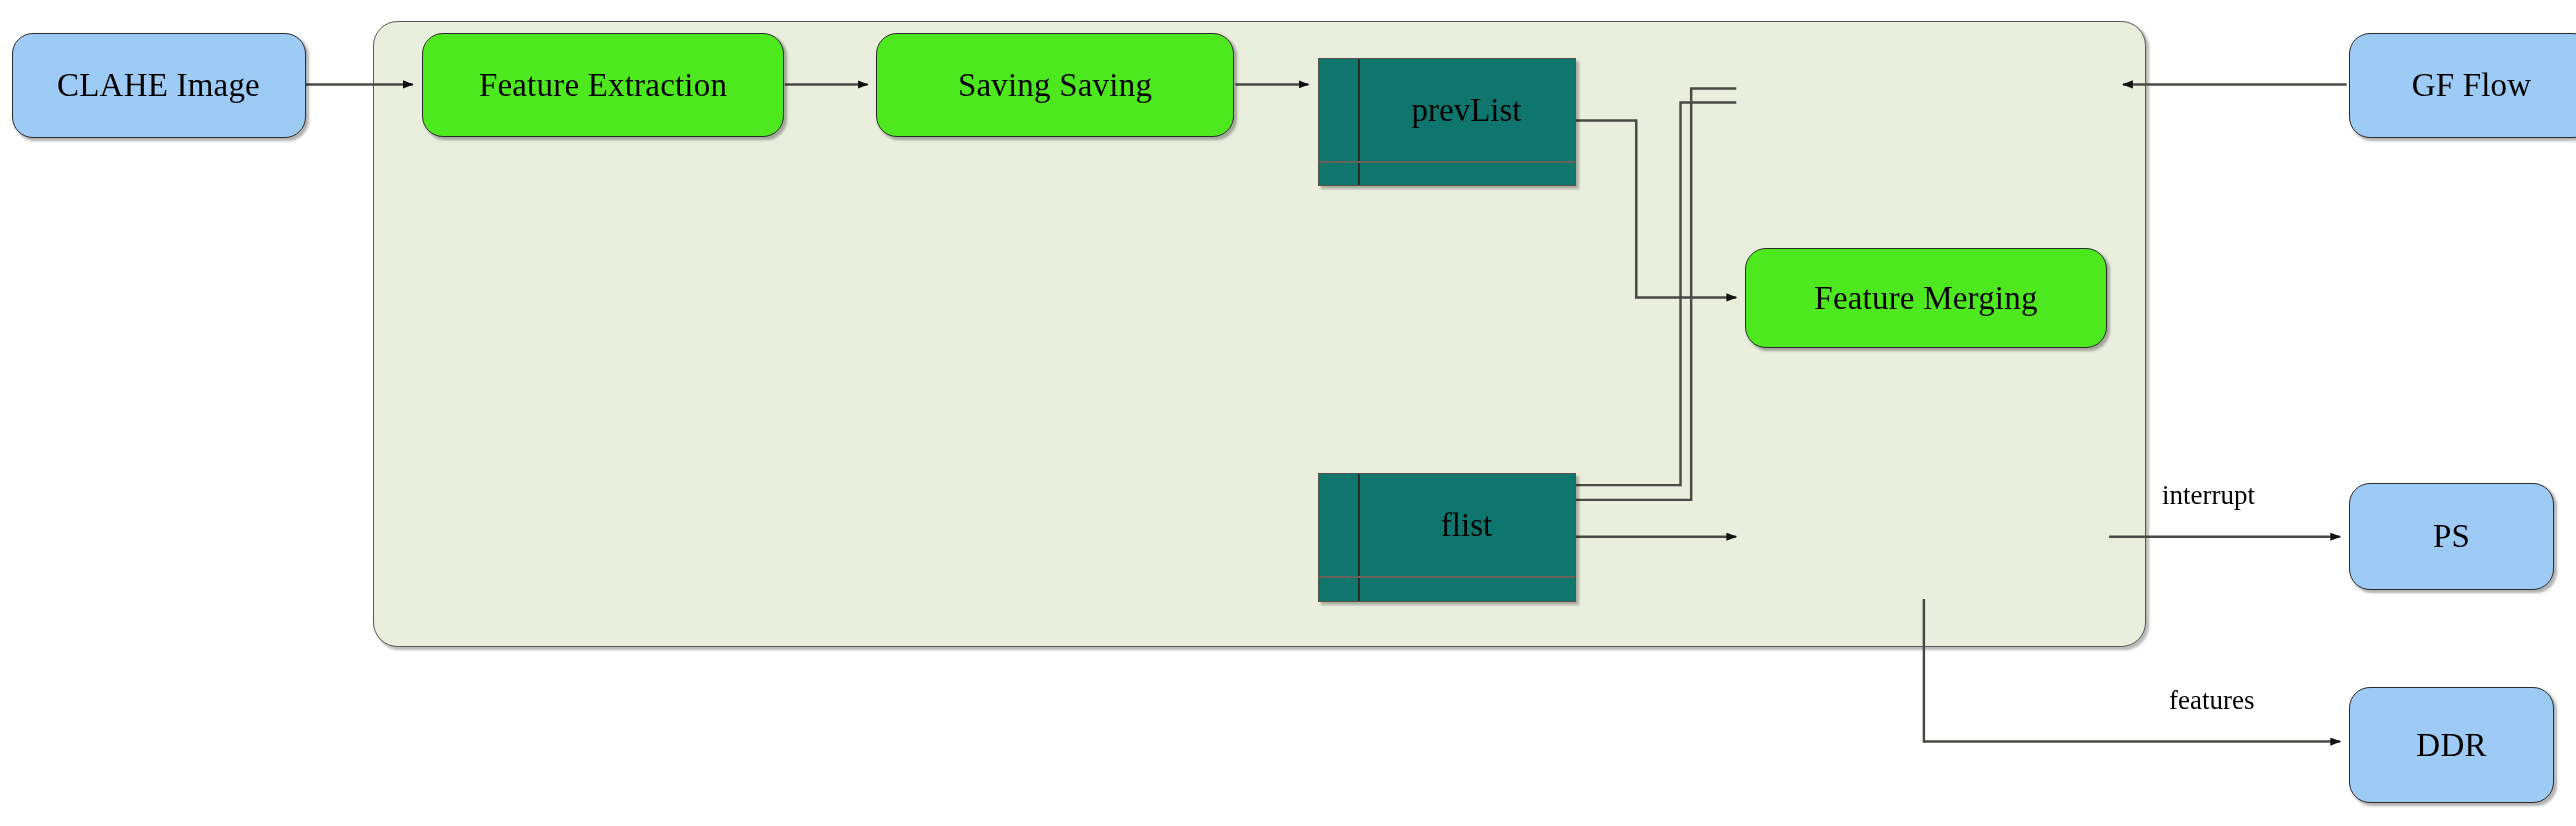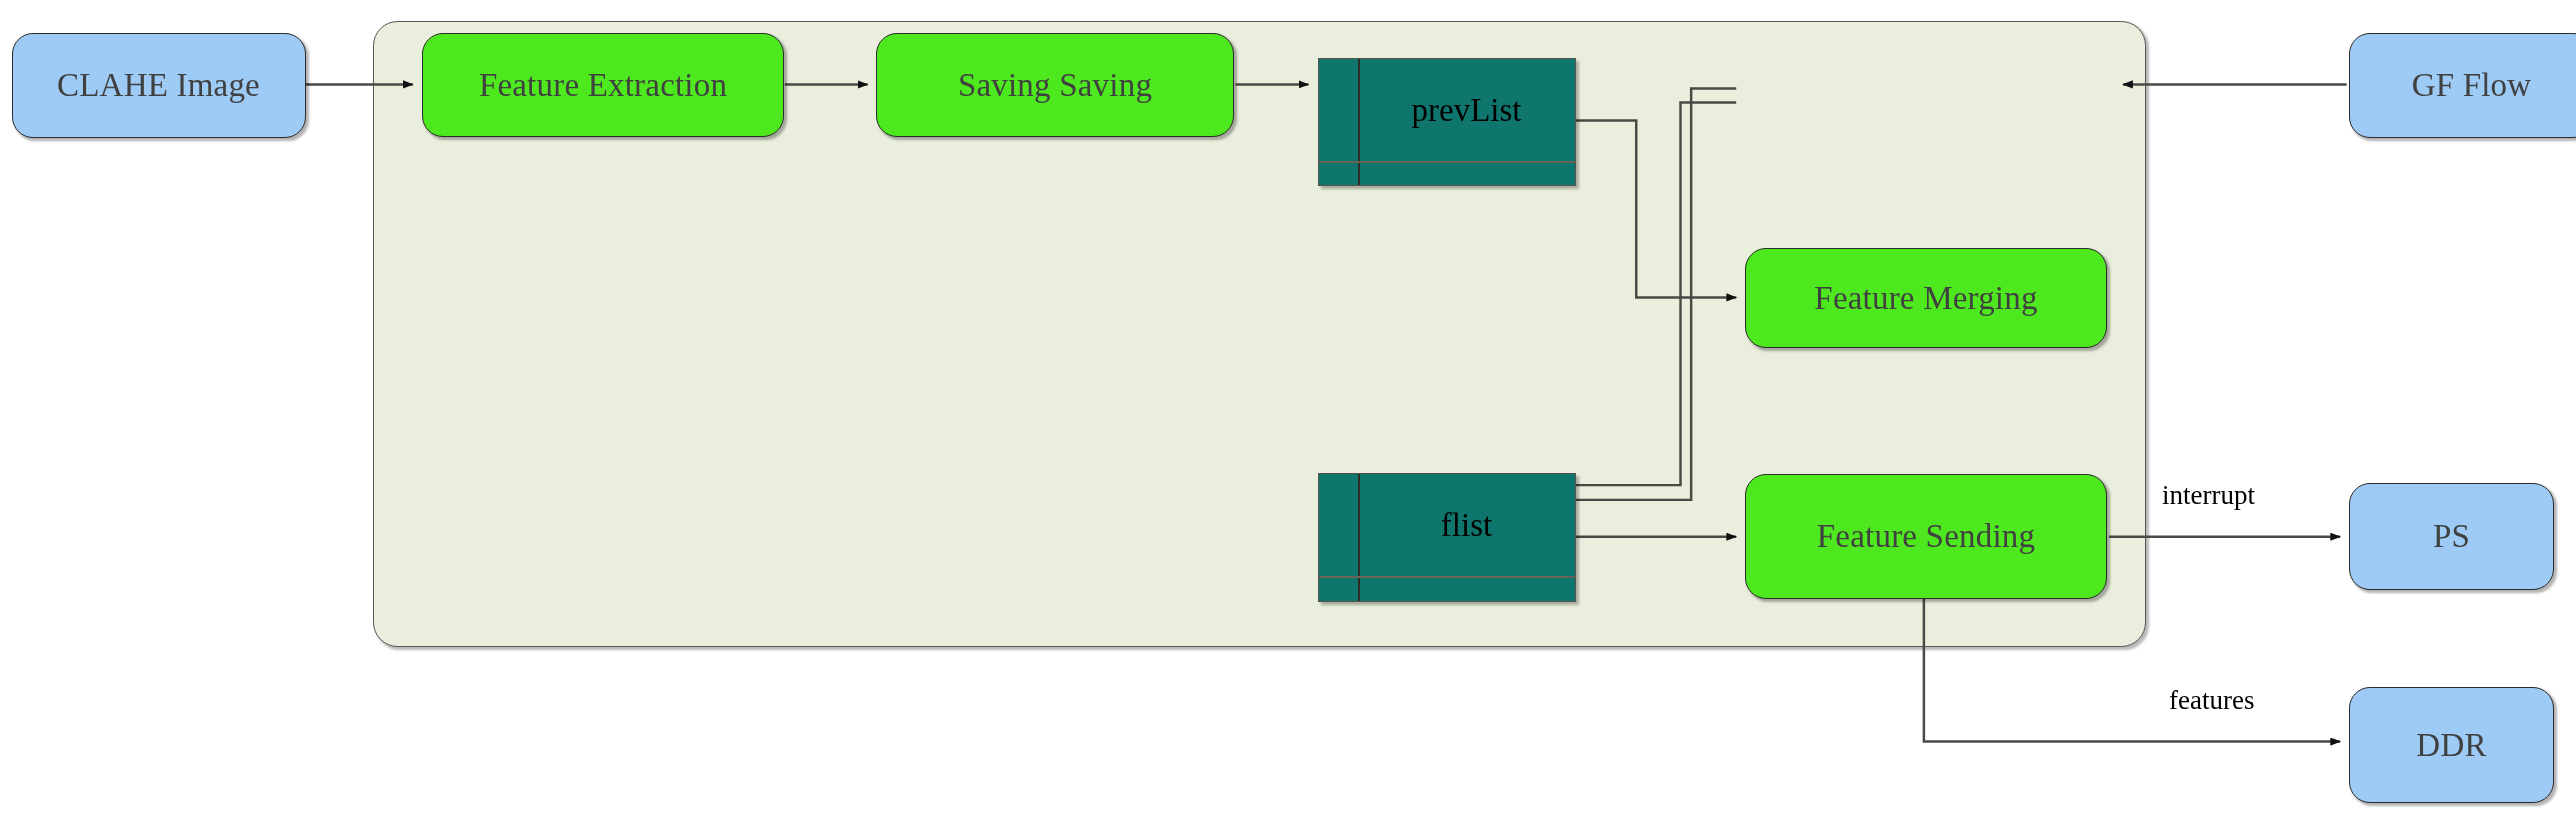--- a/index.html
+++ b/index.html
@@ -22,21 +22,21 @@
     height: 826px;
     pointer-events: none;
   }
   .node {
     position: absolute;
     box-sizing: border-box;
     display: flex;
     align-items: center;
     justify-content: center;
     text-align: center;
-    color: #404040;
+    color: #000000;
     font-size: 33px;
     line-height: 1.1;
     letter-spacing: 0.2px;
     white-space: nowrap;
   }
   .rounded {
     border-radius: 21px;
     border: 1.6px solid #2b2b2b;
     box-shadow: 2.5px 2.5px 2.5px rgba(0,0,0,0.30);
   }
@@ -137,21 +137,20 @@
 
   <div class="node rounded blue" style="left:2349px; top:687px; width:205px; height:116px;">DDR</div>
 
   <div class="node rounded green" style="left:422px; top:33px; width:362px; height:104px;">Feature Extraction</div>
 
   <div class="node rounded green" style="left:876px; top:33px; width:358px; height:104px;">Saving Saving</div>
 
 
   <div class="node rounded green" style="left:1745px; top:248px; width:362px; height:100px;">Feature Merging</div>
 
-  <div class="node rounded green" style="left:1745px; top:474px; width:362px; height:125px;">Feature Sending</div>
 
   <div class="list-node" style="left:1318px; top:58px; width:258px; height:128px;">
     <div class="vdiv"></div>
     <div class="hdiv" style="top:102px;"></div>
     <div class="lbl">prevList</div>
   </div>
 
   <div class="list-node" style="left:1318px; top:473px; width:258px; height:129px;">
     <div class="vdiv"></div>
     <div class="hdiv" style="top:102px;"></div>

